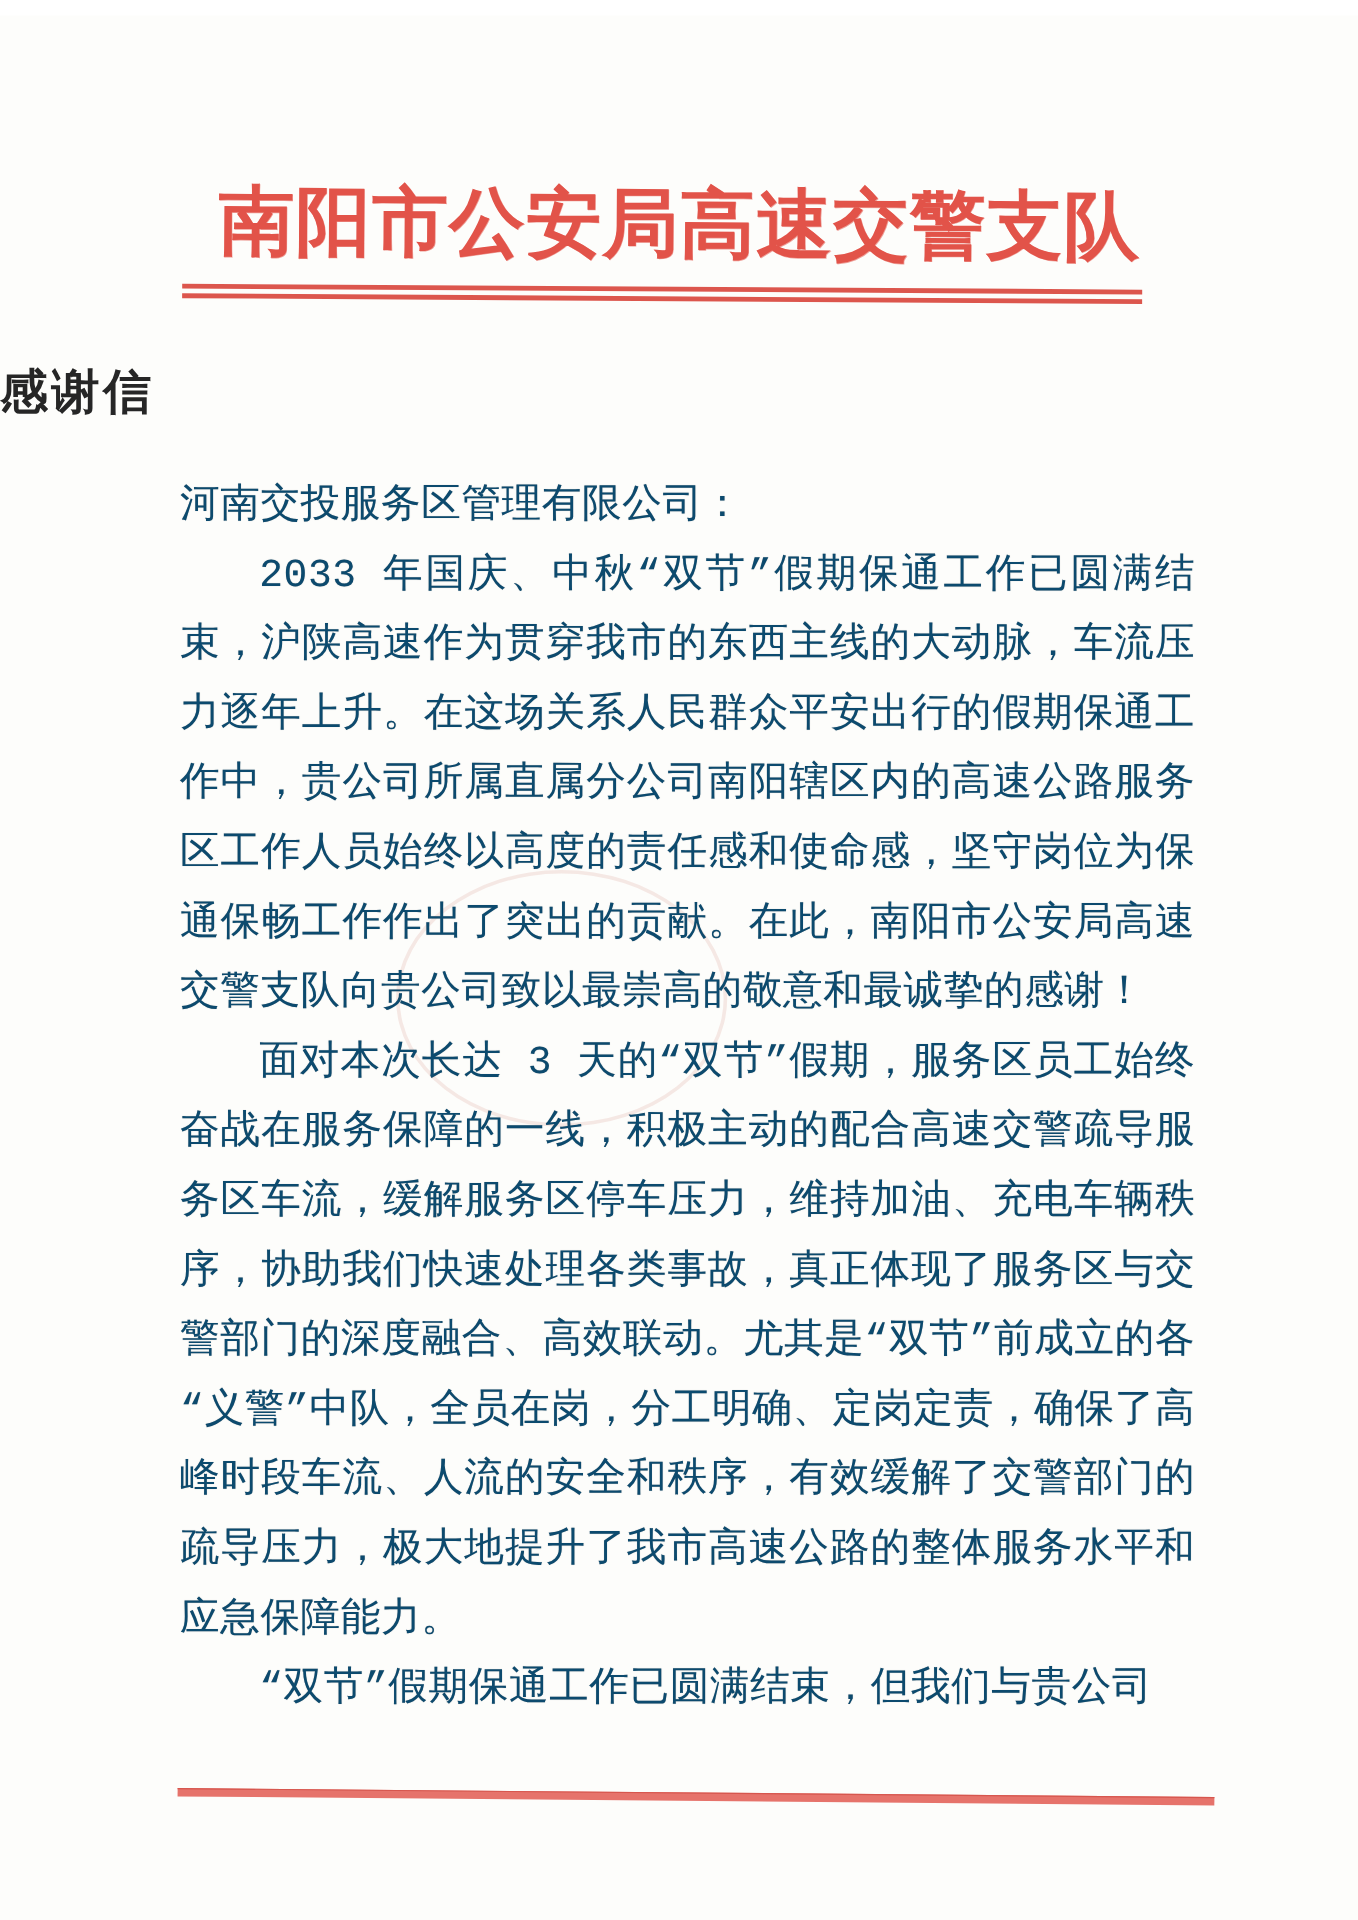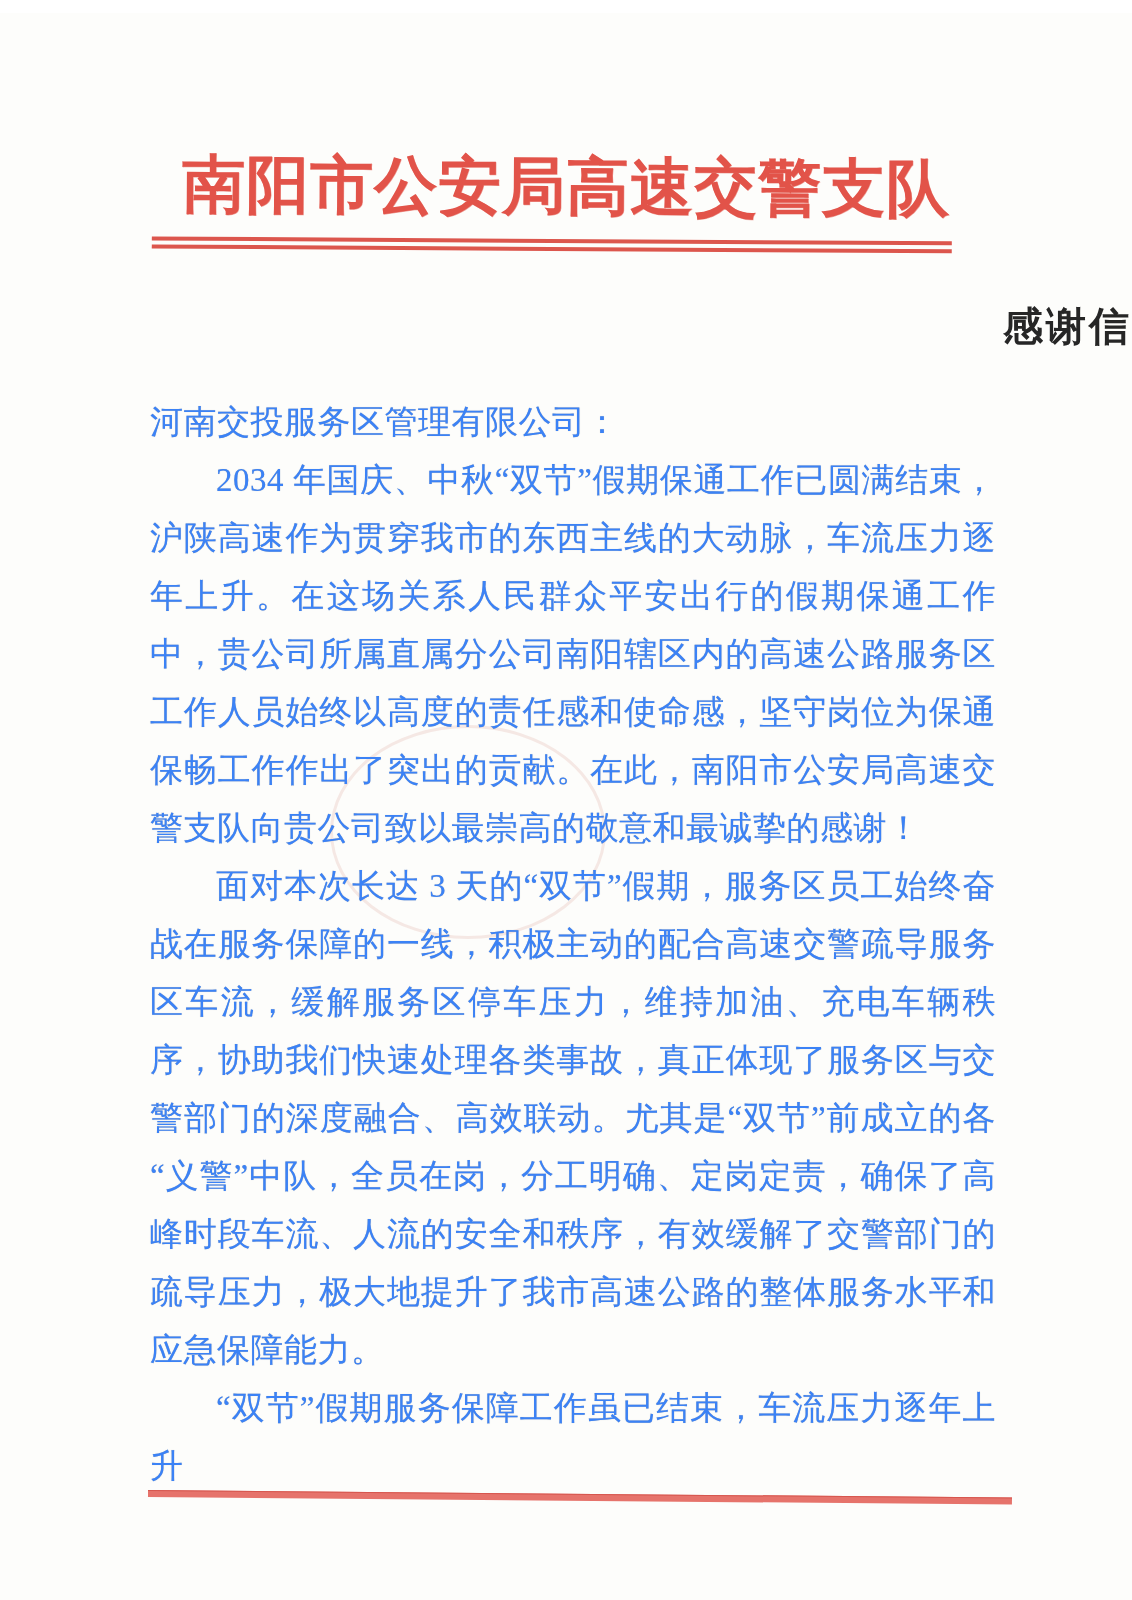--- a/index.html
+++ b/index.html
@@ -43,39 +43,40 @@
   }
   .rule-line { height: 4px; background: #dc564d; }
   .rule-line.top { margin-bottom: 4px; }
 
   
   .doc-title {
     margin: 0;
     position: absolute;
     top: 286px; left: 0;
     width: 100%;
-    text-align: right;
+    text-align: left;
     font-size: 40px;
     font-weight: bold;
     letter-spacing: 3px;
     color: #262626;
   }
 
   
   .letter-body {
     position: absolute;
     top: 380px;
     left: 150px;
     width: 846px;
     font-size: 33px;
     line-height: 58px;
-    color: #3b82f6;
+    color: #0c4a6e;
     text-align: justify;
     letter-spacing: 0.5px;
     text-shadow: 0 0 0.7px rgba(80,80,80,0.45);
+    font-family: Liberation Mono, monospace;
   }
   .letter-body p { margin: 0; }
   .letter-body .para { text-indent: 2em; }
 
   
   .stamp-ghost {
     position: absolute;
     left: 330px;
     top: 712px;
     width: 270px;
@@ -120,21 +121,21 @@
       <div class="rule-line bottom"></div>
     </div>
   </div>
 
   <h2 class="doc-title">感谢信</h2>
 
   <div class="stamp-ghost"></div>
 
   <main class="letter-body">
     <p class="salutation">河南交投服务区管理有限公司：</p>
-    <p class="para">2034 年国庆、中秋“双节”假期保通工作已圆满结束，沪陕高速作为贯穿我市的东西主线的大动脉，车流压力逐年上升。在这场关系人民群众平安出行的假期保通工作中，贵公司所属直属分公司南阳辖区内的高速公路服务区工作人员始终以高度的责任感和使命感，坚守岗位为保通保畅工作作出了突出的贡献。在此，南阳市公安局高速交警支队向贵公司致以最崇高的敬意和最诚挚的感谢！</p>
+    <p class="para">2033 年国庆、中秋“双节”假期保通工作已圆满结束，沪陕高速作为贯穿我市的东西主线的大动脉，车流压力逐年上升。在这场关系人民群众平安出行的假期保通工作中，贵公司所属直属分公司南阳辖区内的高速公路服务区工作人员始终以高度的责任感和使命感，坚守岗位为保通保畅工作作出了突出的贡献。在此，南阳市公安局高速交警支队向贵公司致以最崇高的敬意和最诚挚的感谢！</p>
     <p class="para">面对本次长达 3 天的“双节”假期，服务区员工始终奋战在服务保障的一线，积极主动的配合高速交警疏导服务区车流，缓解服务区停车压力，维持加油、充电车辆秩序，协助我们快速处理各类事故，真正体现了服务区与交警部门的深度融合、高效联动。尤其是“双节”前成立的各“义警”中队，全员在岗，分工明确、定岗定责，确保了高峰时段车流、人流的安全和秩序，有效缓解了交警部门的疏导压力，极大地提升了我市高速公路的整体服务水平和应急保障能力。</p>
-    <p class="para">“双节”假期服务保障工作虽已结束，车流压力逐年上升</p>
+    <p class="para">“双节”假期保通工作已圆满结束，但我们与贵公司</p>
   </main>
 
   <div class="footer-rule"></div>
   <div class="scan-edge"></div>
 
 </div>
 
 </body></html>

